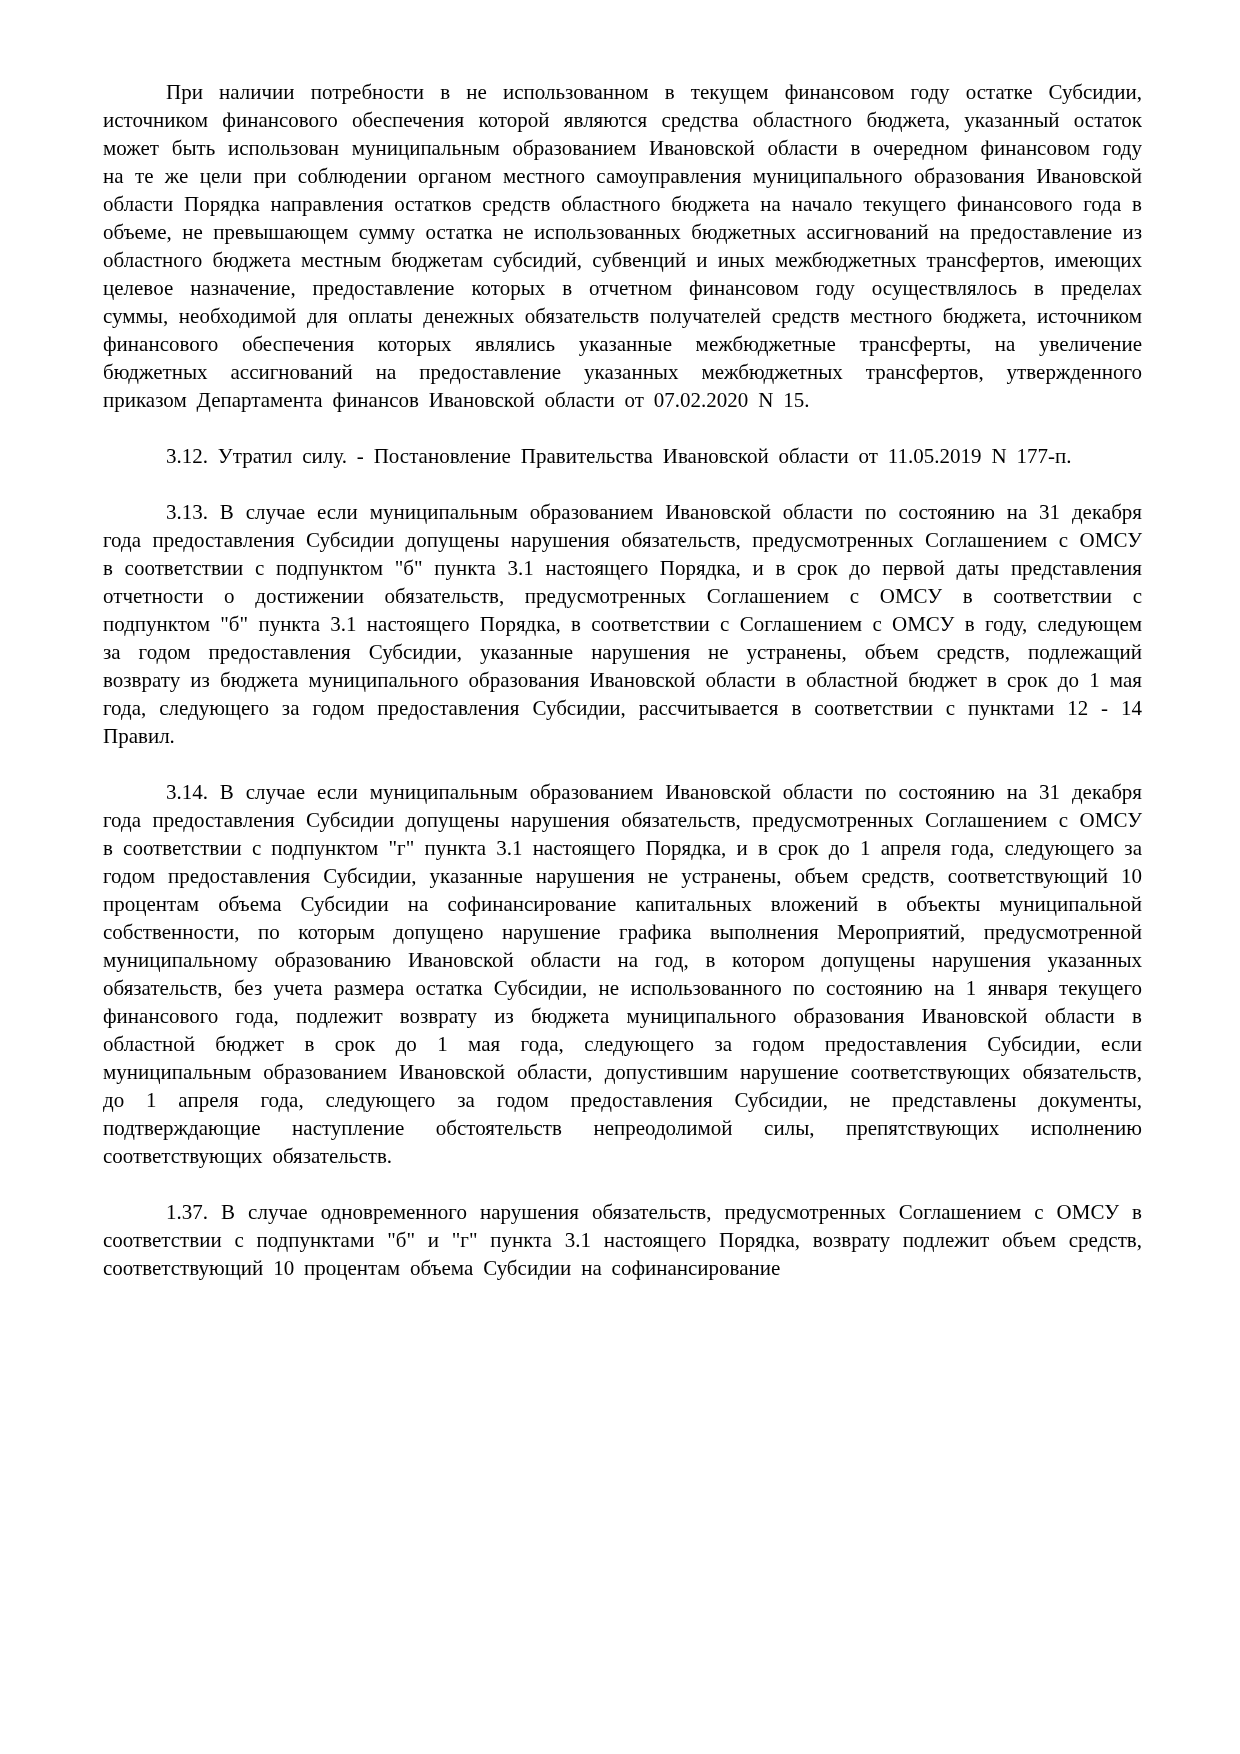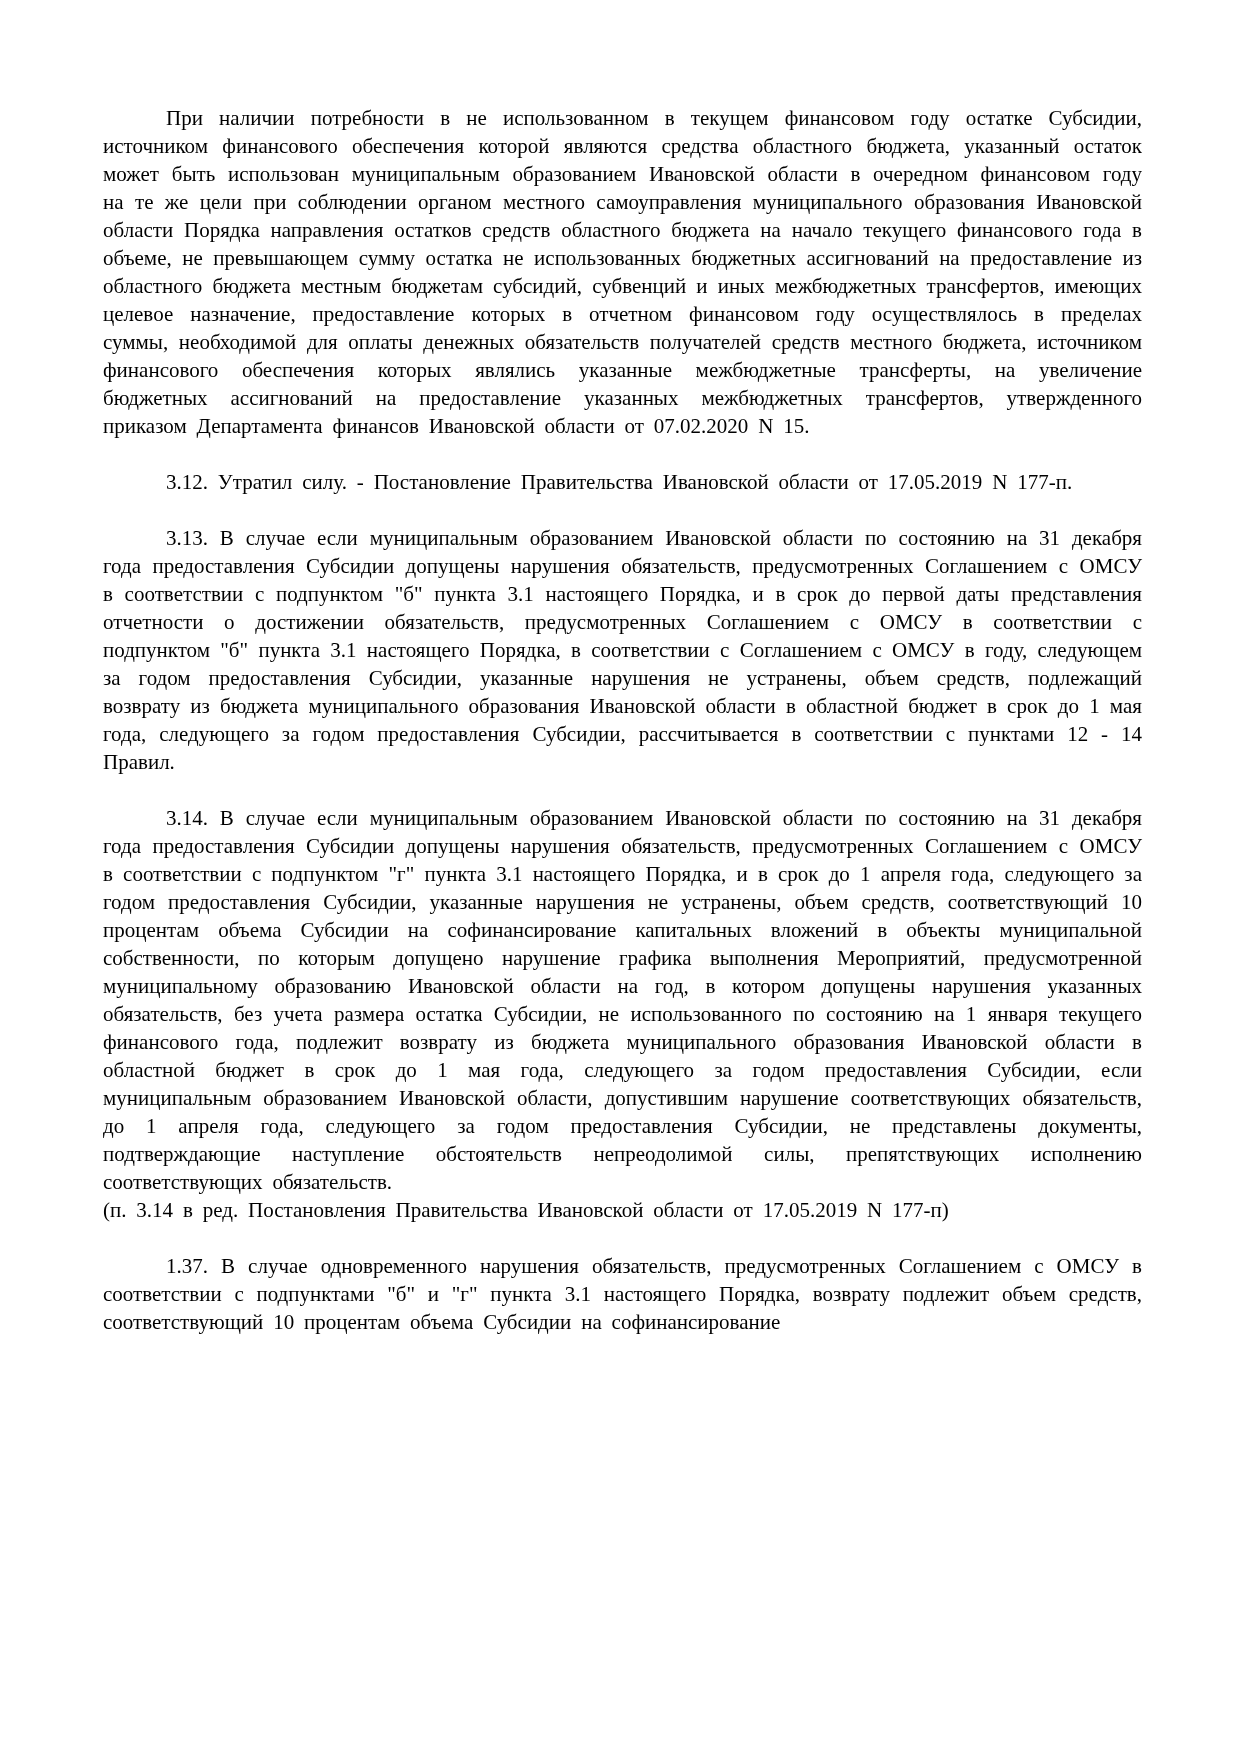--- a/index.html
+++ b/index.html
@@ -9,21 +9,21 @@
   body {
     width: 1240px;
     height: 1754px;
     background: #ffffff;
     overflow: hidden;
   }
   .page {
     box-sizing: border-box;
     width: 1240px;
     height: 1754px;
-    padding: 104px 98px 0 103px;
+    padding: 78px 98px 0 103px;
     background: #ffffff;
     color: #000000;
     font-family: "Liberation Serif", "DejaVu Serif", serif;
     font-size: 21px;
     line-height: 28px;
     text-align: justify;
     word-spacing: 0.22em;
   }
   .para {
     margin: 0;
@@ -39,23 +39,22 @@
     text-indent: 0;
   }
 </style>
 </head>
 <body>
 
 <div class="page">
   <p class="para indent">При наличии потребности в не использованном в текущем финансовом году остатке Субсидии, источником финансового обеспечения которой являются средства областного бюджета, указанный остаток может быть использован муниципальным образованием Ивановской области в очередном финансовом году на те же цели при соблюдении органом местного самоуправления муниципального образования Ивановской области Порядка направления остатков средств областного бюджета на начало текущего финансового года в объеме, не превышающем сумму остатка не использованных бюджетных ассигнований на предоставление из областного бюджета местным бюджетам субсидий, субвенций и иных межбюджетных трансфертов, имеющих целевое назначение, предоставление которых в отчетном финансовом году осуществлялось в пределах суммы, необходимой для оплаты денежных обязательств получателей средств местного бюджета, источником финансового обеспечения которых являлись указанные межбюджетные трансферты, на увеличение бюджетных ассигнований на предоставление указанных межбюджетных трансфертов, утвержденного приказом Департамента финансов Ивановской области от 07.02.2020 N 15.</p>
 
 
-  <p class="para indent spaced">3.12. Утратил силу. - Постановление Правительства Ивановской области от 17.05.2019 N 177-п.</p>
+  <p class="para indent spaced">3.12. Утратил силу. - Постановление Правительства Ивановской области от 11.05.2019 N 177-п.</p>
 
   <p class="para indent spaced">3.13. В случае если муниципальным образованием Ивановской области по состоянию на 31 декабря года предоставления Субсидии допущены нарушения обязательств, предусмотренных Соглашением с ОМСУ в соответствии с подпунктом "б" пункта 3.1 настоящего Порядка, и в срок до первой даты представления отчетности о достижении обязательств, предусмотренных Соглашением с ОМСУ в соответствии с подпунктом "б" пункта 3.1 настоящего Порядка, в соответствии с Соглашением с ОМСУ в году, следующем за годом предоставления Субсидии, указанные нарушения не устранены, объем средств, подлежащий возврату из бюджета муниципального образования Ивановской области в областной бюджет в срок до 1 мая года, следующего за годом предоставления Субсидии, рассчитывается в соответствии с пунктами 12 - 14 Правил.</p>
 
 
   <p class="para indent spaced">3.14. В случае если муниципальным образованием Ивановской области по состоянию на 31 декабря года предоставления Субсидии допущены нарушения обязательств, предусмотренных Соглашением с ОМСУ в соответствии с подпунктом "г" пункта 3.1 настоящего Порядка, и в срок до 1 апреля года, следующего за годом предоставления Субсидии, указанные нарушения не устранены, объем средств, соответствующий 10 процентам объема Субсидии на софинансирование капитальных вложений в объекты муниципальной собственности, по которым допущено нарушение графика выполнения Мероприятий, предусмотренной муниципальному образованию Ивановской области на год, в котором допущены нарушения указанных обязательств, без учета размера остатка Субсидии, не использованного по состоянию на 1 января текущего финансового года, подлежит возврату из бюджета муниципального образования Ивановской области в областной бюджет в срок до 1 мая года, следующего за годом предоставления Субсидии, если муниципальным образованием Ивановской области, допустившим нарушение соответствующих обязательств, до 1 апреля года, следующего за годом предоставления Субсидии, не представлены документы, подтверждающие наступление обстоятельств непреодолимой силы, препятствующих исполнению соответствующих обязательств.</p>
 
-  <p class="para note">(п. 3.14 в ред. Постановления Правительства Ивановской области от 17.05.2019 N 177-п)</p>
 
   <p class="para indent spaced">1.37. В случае одновременного нарушения обязательств, предусмотренных Соглашением с ОМСУ в соответствии с подпунктами "б" и "г" пункта 3.1 настоящего Порядка, возврату подлежит объем средств, соответствующий 10 процентам объема Субсидии на софинансирование</p>
 </div>
 
 </body></html>

